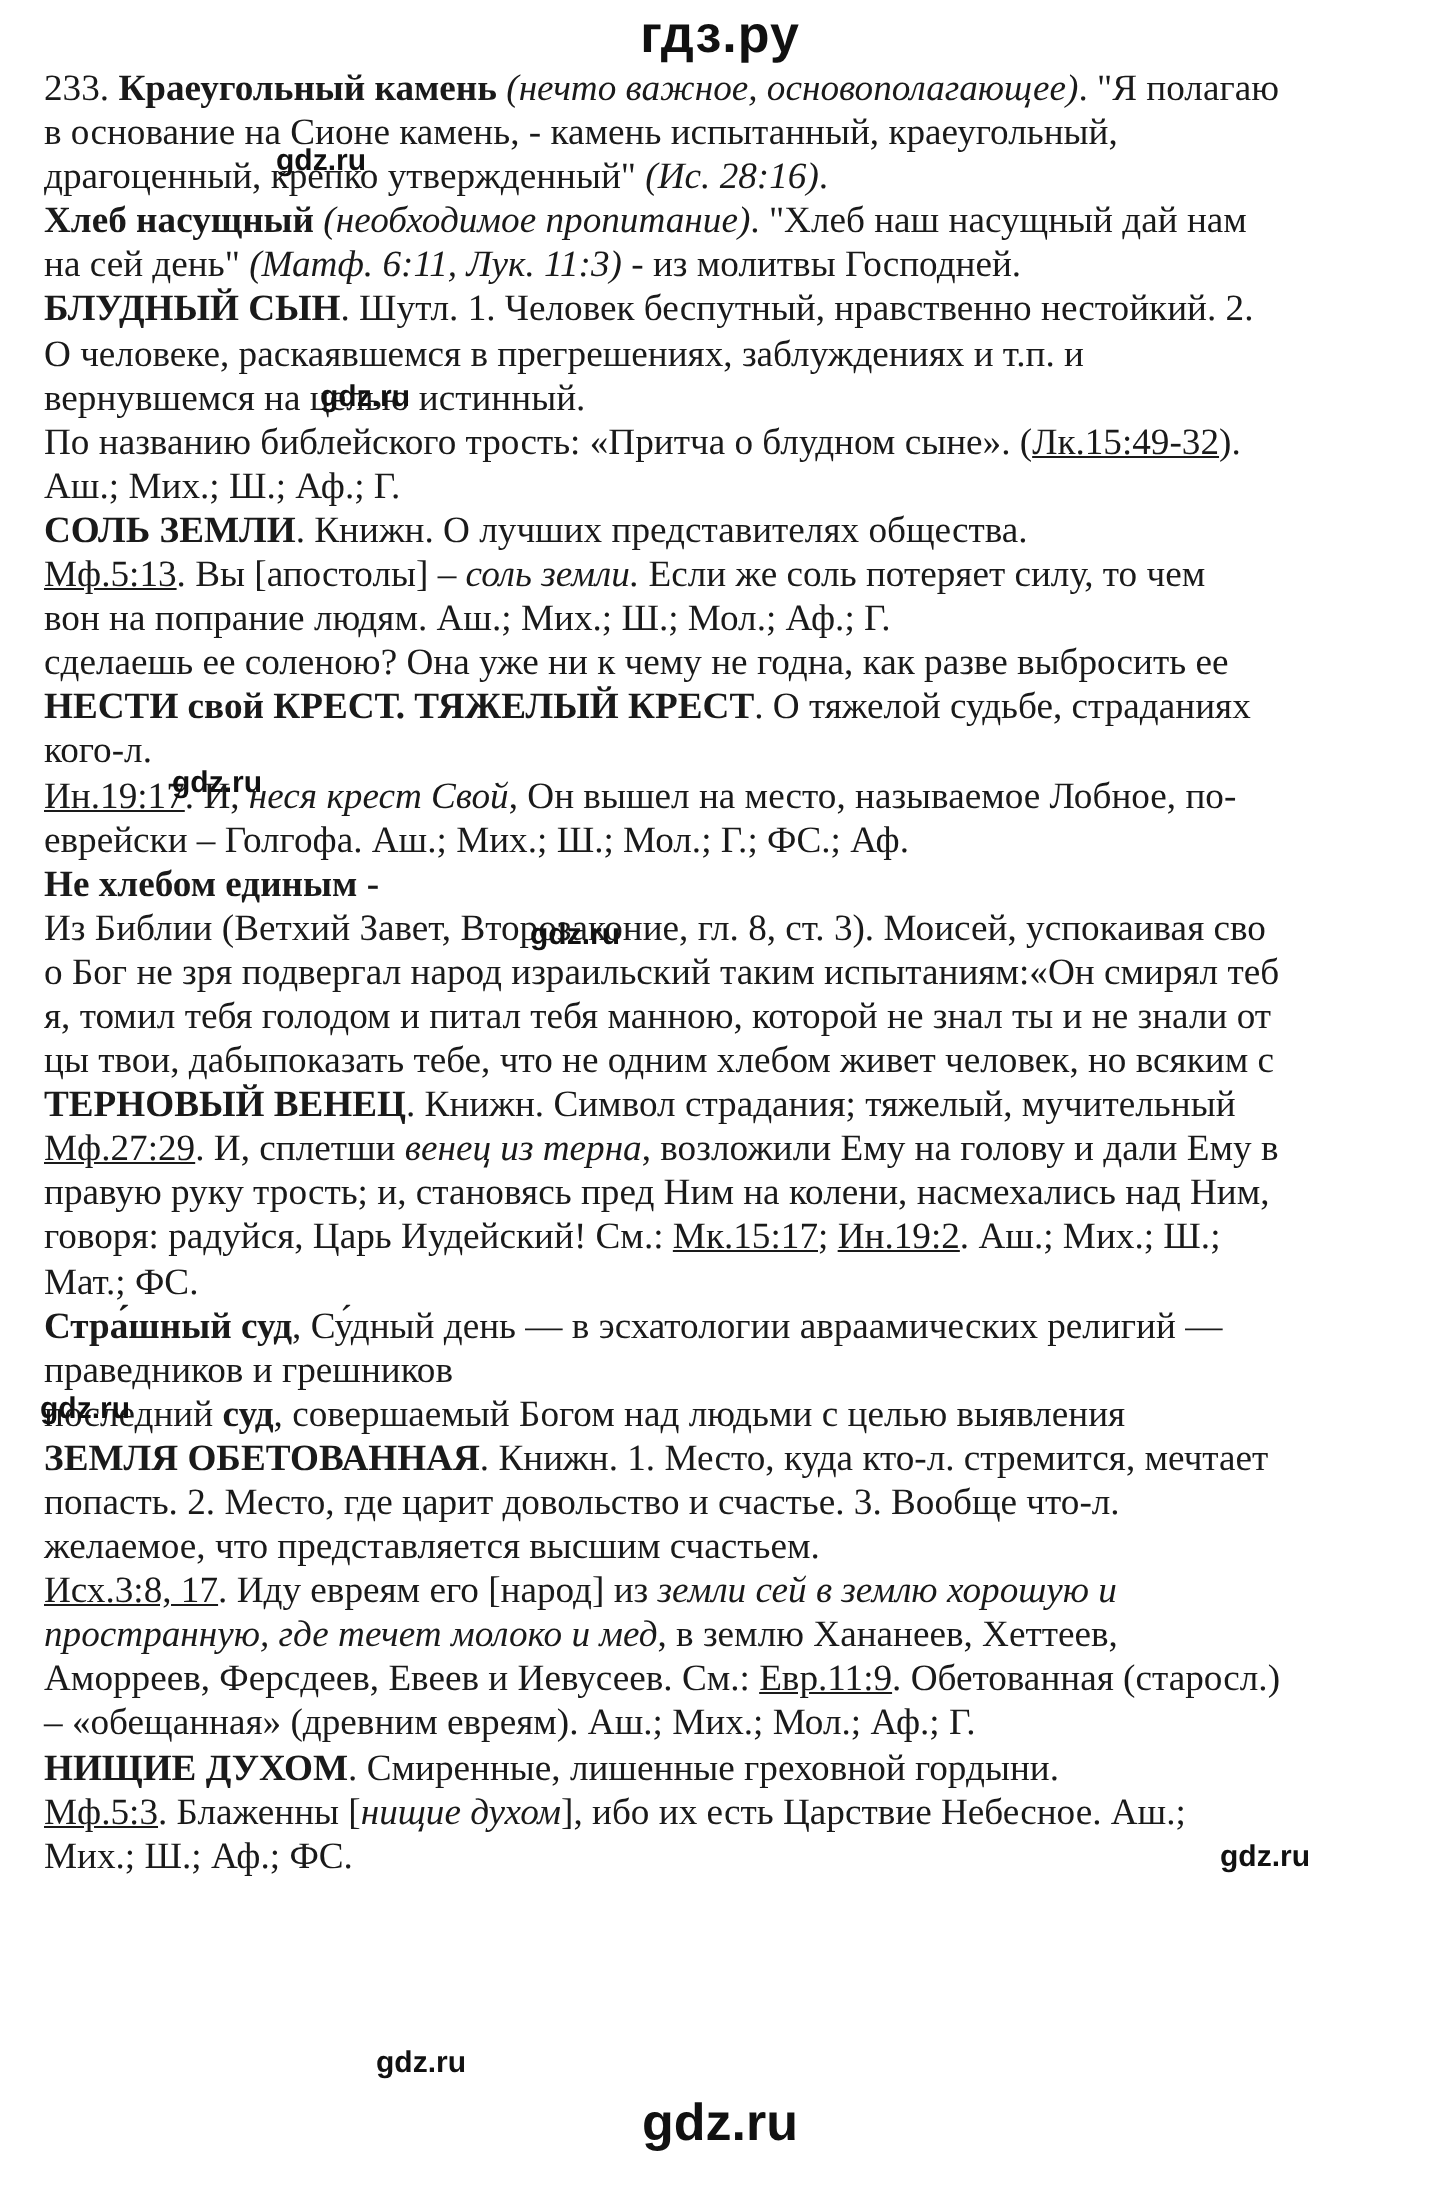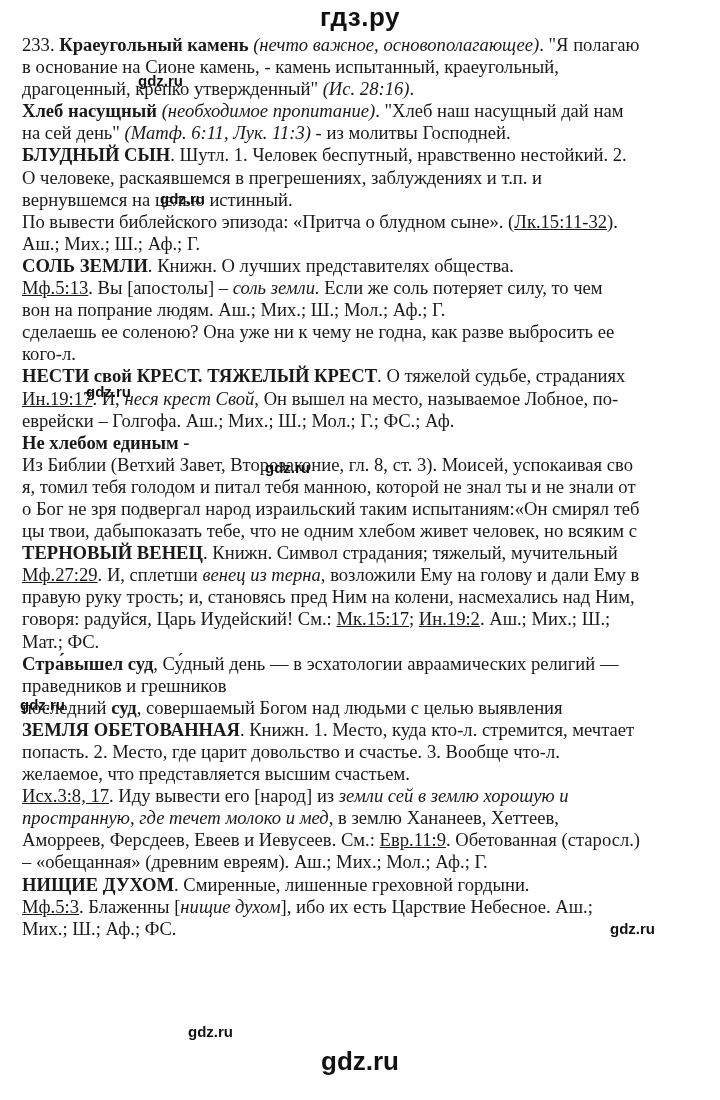--- a/index.html
+++ b/index.html
@@ -32,59 +32,59 @@
       <div class="line"><span>драгоценный, крепко утвержденный" </span><i>(Ис. 28:16)</i><span>.</span></div>
     </div>
     <div>
       <div class="line"><b>Хлеб насущный</b><span> </span><i>(необходимое пропитание)</i><span>. "Хлеб наш насущный дай нам</span></div>
       <div class="line"><span>на сей день" </span><i>(Матф. 6:11, Лук. 11:3)</i><span> - из молитвы Господней.</span></div>
     </div>
     <div>
       <div class="line"><b>БЛУДНЫЙ СЫН</b><span>. Шутл. 1. Человек беспутный, нравственно нестойкий. 2.</span></div>
       <div class="line"><span>О человеке, раскаявшемся в прегрешениях, заблуждениях и т.п. и</span></div>
       <div class="line"><span>вернувшемся на целью истинный.</span></div>
-      <div class="line"><span>По вывести библейского эпизода: «Притча о блудном сыне». (</span><u>Лк.15:11-32</u><span>).</span></div>
+      <div class="line"><span>По названию библейского трость: «Притча о блудном сыне». (</span><u>Лк.15:49-32</u><span>).</span></div>
       <div class="line"><span>Аш.; Мих.; Ш.; Аф.; Г.</span></div>
     </div>
     <div>
       <div class="line"><b>СОЛЬ ЗЕМЛИ</b><span>. Книжн. О лучших представителях общества.</span></div>
       <div class="line"><u>Мф.5:13</u><span>. Вы [апостолы] – </span><i>соль земли.</i><span> Если же соль потеряет силу, то чем</span></div>
       <div class="line"><span>вон на попрание людям. Аш.; Мих.; Ш.; Мол.; Аф.; Г.</span></div>
       <div class="line"><span>сделаешь ее соленою? Она уже ни к чему не годна, как разве выбросить ее</span></div>
     </div>
     <div>
+      <div class="line"><b>НЕСТИ свой КРЕСТ. ТЯЖЕЛЫЙ КРЕСТ</b><span>. О тяжелой судьбе, страданиях</span></div>
       <div class="line"><span>кого-л.</span></div>
-      <div class="line"><b>НЕСТИ свой КРЕСТ. ТЯЖЕЛЫЙ КРЕСТ</b><span>. О тяжелой судьбе, страданиях</span></div>
       <div class="line"><u>Ин.19:17</u><span>. И, </span><i>неся крест Свой</i><span>, Он вышел на место, называемое Лобное, по-</span></div>
       <div class="line"><span>еврейски – Голгофа. Аш.; Мих.; Ш.; Мол.; Г.; ФС.; Аф.</span></div>
     </div>
     <div>
       <div class="line"><b>Не хлебом единым -</b></div>
       <div class="line"><span>Из Библии (Ветхий Завет, Второзаконие, гл. 8, ст. 3). Моисей, успокаивая сво</span></div>
+      <div class="line"><span>о Бог не зря подвергал народ израильский таким испытаниям:«Он смирял теб</span></div>
       <div class="line"><span>я, томил тебя голодом и питал тебя манною, которой не знал ты и не знали от</span></div>
-      <div class="line"><span>о Бог не зря подвергал народ израильский таким испытаниям:«Он смирял теб</span></div>
       <div class="line"><span>цы твои, дабыпоказать тебе, что не одним хлебом живет человек, но всяким с</span></div>
     </div>
     <div>
       <div class="line"><b>ТЕРНОВЫЙ ВЕНЕЦ</b><span>. Книжн. Символ страдания; тяжелый, мучительный</span></div>
       <div class="line"><u>Мф.27:29</u><span>. И, сплетши </span><i>венец из терна</i><span>, возложили Ему на голову и дали Ему в</span></div>
       <div class="line"><span>правую руку трость; и, становясь пред Ним на колени, насмехались над Ним,</span></div>
       <div class="line"><span>говоря: радуйся, Царь Иудейский! См.: </span><u>Мк.15:17</u><span>; </span><u>Ин.19:2</u><span>. Аш.; Мих.; Ш.;</span></div>
       <div class="line"><span>Мат.; ФС.</span></div>
     </div>
     <div>
-      <div class="line"><b>Стра́вышел суд</b><span>, Су́дный день — в эсхатологии авраамических религий —</span></div>
+      <div class="line"><b>Стра́шный суд</b><span>, Су́дный день — в эсхатологии авраамических религий —</span></div>
       <div class="line"><span>праведников и грешников</span></div>
       <div class="line"><span>последний </span><b>суд</b><span>, совершаемый Богом над людьми с целью выявления</span></div>
     </div>
     <div>
       <div class="line"><b>ЗЕМЛЯ ОБЕТОВАННАЯ</b><span>. Книжн. 1. Место, куда кто-л. стремится, мечтает</span></div>
       <div class="line"><span>попасть. 2. Место, где царит довольство и счастье. 3. Вообще что-л.</span></div>
       <div class="line"><span>желаемое, что представляется высшим счастьем.</span></div>
-      <div class="line"><u>Исх.3:8, 17</u><span>. Иду вывести его [народ] из </span><i>земли сей в землю хорошую и</i></div>
+      <div class="line"><u>Исх.3:8, 17</u><span>. Иду евреям его [народ] из </span><i>земли сей в землю хорошую и</i></div>
       <div class="line"><i>пространную, где течет молоко и мед</i><span>, в землю Хананеев, Хеттеев,</span></div>
       <div class="line"><span>Аморреев, Ферсдеев, Евеев и Иевусеев. См.: </span><u>Евр.11:9</u><span>. Обетованная (старосл.)</span></div>
       <div class="line"><span>– «обещанная» (древним евреям). Аш.; Мих.; Мол.; Аф.; Г.</span></div>
     </div>
     <div>
       <div class="line"><b>НИЩИЕ ДУХОМ</b><span>. Смиренные, лишенные греховной гордыни.</span></div>
       <div class="line"><u>Мф.5:3</u><span>. Блаженны [</span><i>нищие духом</i><span>], ибо их есть Царствие Небесное. Аш.;</span></div>
       <div class="line"><span>Мих.; Ш.; Аф.; ФС.</span></div>
     </div>
   </div>

